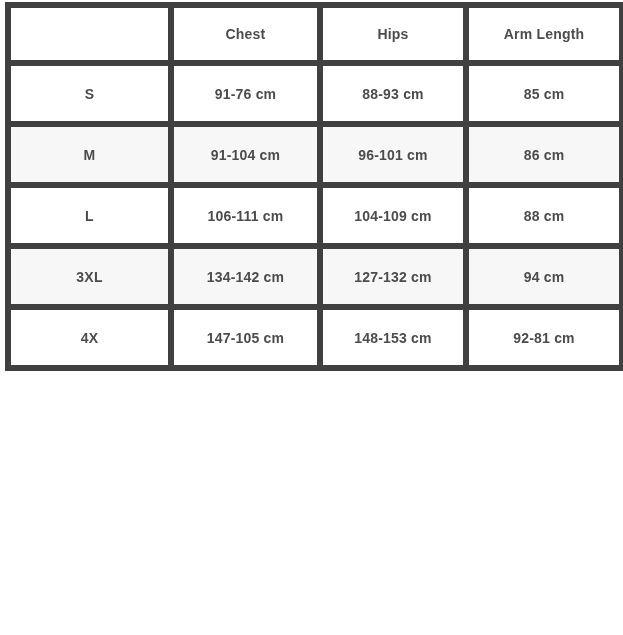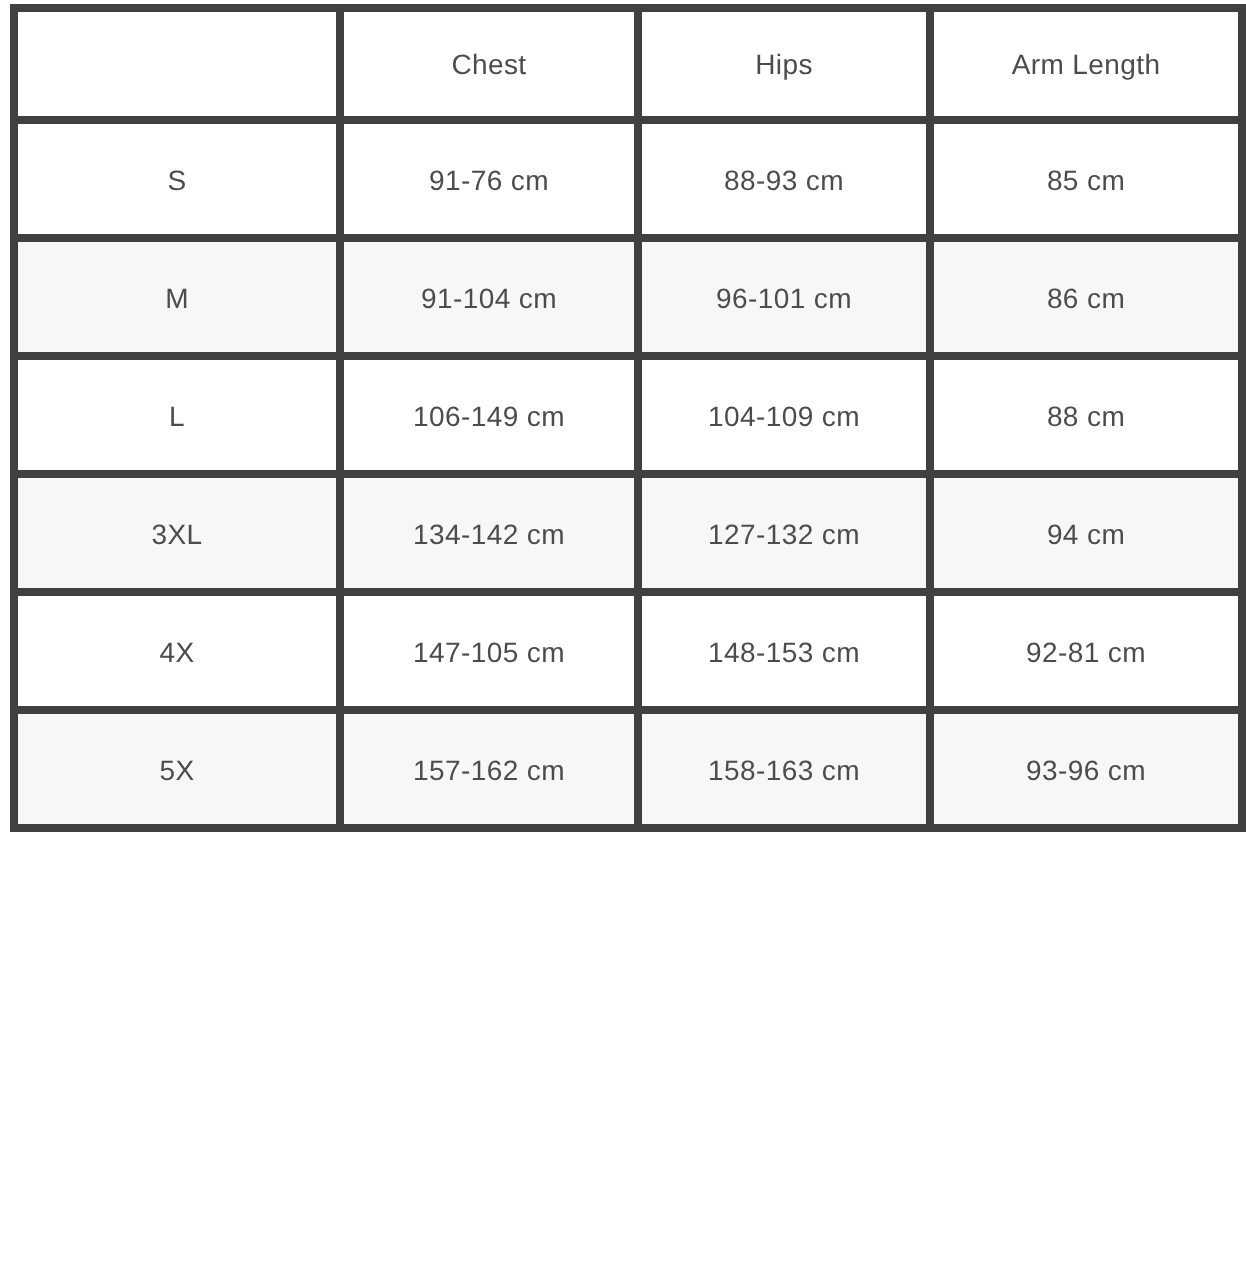--- a/index.html
+++ b/index.html
@@ -13,25 +13,25 @@
   .table-wrap {
     padding: 2px 0 0 5px;
   }
   table.size-chart {
     border-collapse: collapse;
     table-layout: fixed;
     width: 614px;
     background: #ffffff;
   }
   th, td {
-    border: 4px solid #404040;
+    border: 6px solid #404040;
     text-align: center;
     vertical-align: middle;
     font-size: 14px;
-    font-weight: normal;
+    font-weight: bold;
     color: #4c4c4c;
     padding: 0;
     letter-spacing: 0.2px;
   }
   thead th {
     height: 52px;
     background: #ffffff;
     border-bottom: 2px solid #d8d8d8;
   }
   tbody td {
@@ -69,37 +69,31 @@
         <td>85 cm</td>
       </tr>
       <tr>
         <td>M</td>
         <td>91-104 cm</td>
         <td>96-101 cm</td>
         <td>86 cm</td>
       </tr>
       <tr>
         <td>L</td>
-        <td>106-149 cm</td>
+        <td>106-111 cm</td>
         <td>104-109 cm</td>
         <td>88 cm</td>
       </tr>
       <tr>
         <td>3XL</td>
         <td>134-142 cm</td>
         <td>127-132 cm</td>
         <td>94 cm</td>
       </tr>
       <tr>
         <td>4X</td>
         <td>147-105 cm</td>
         <td>148-153 cm</td>
         <td>92-81 cm</td>
       </tr>
-      <tr>
-        <td>5X</td>
-        <td>157-162 cm</td>
-        <td>158-163 cm</td>
-        <td>93-96 cm</td>
-      </tr>
     </tbody>
   </table>
 </div>
 
 </body></html>

